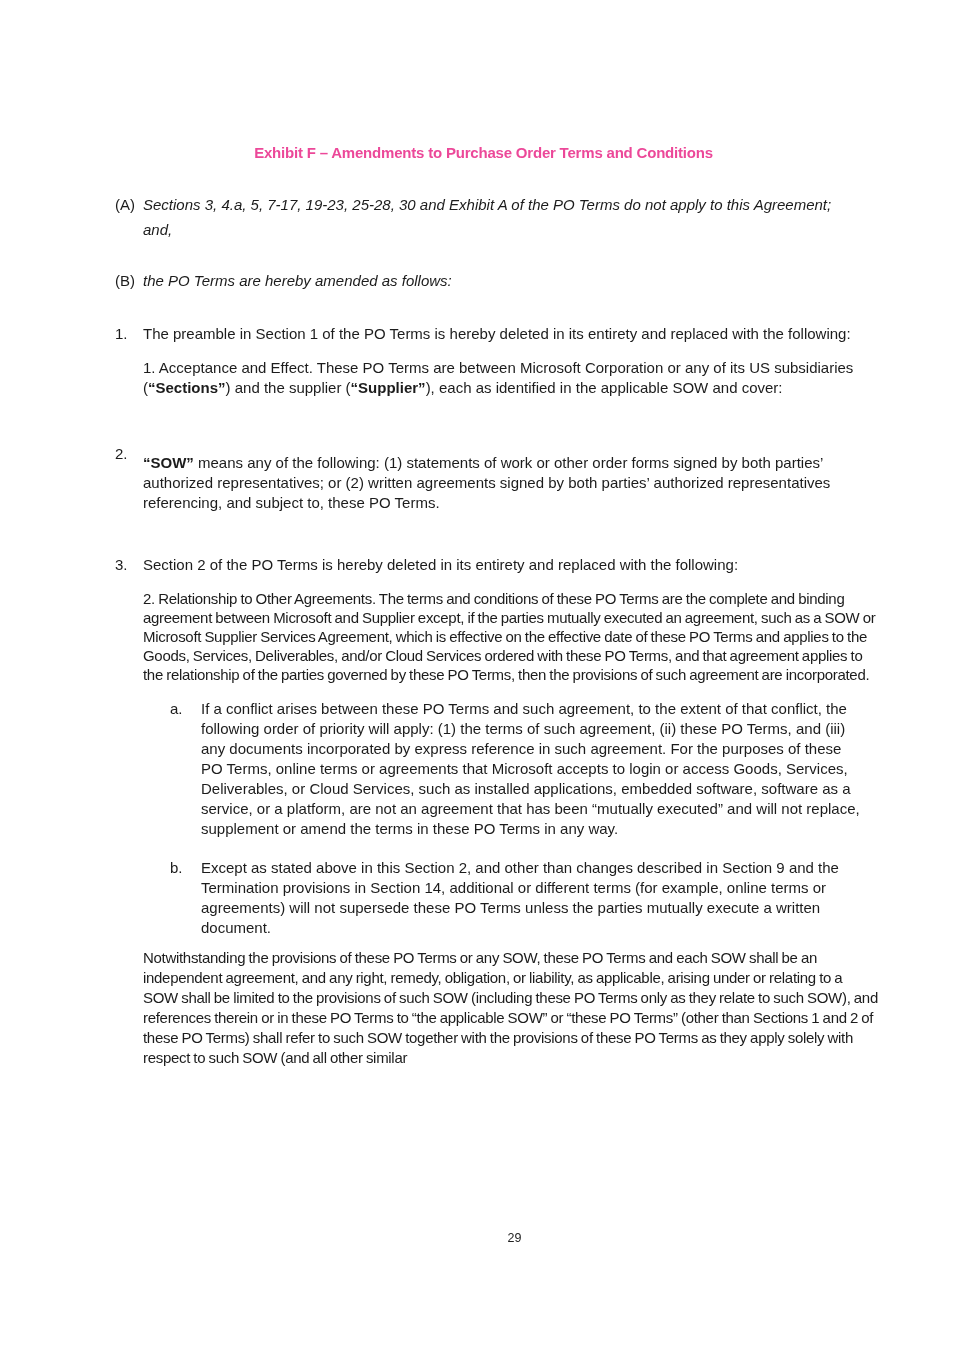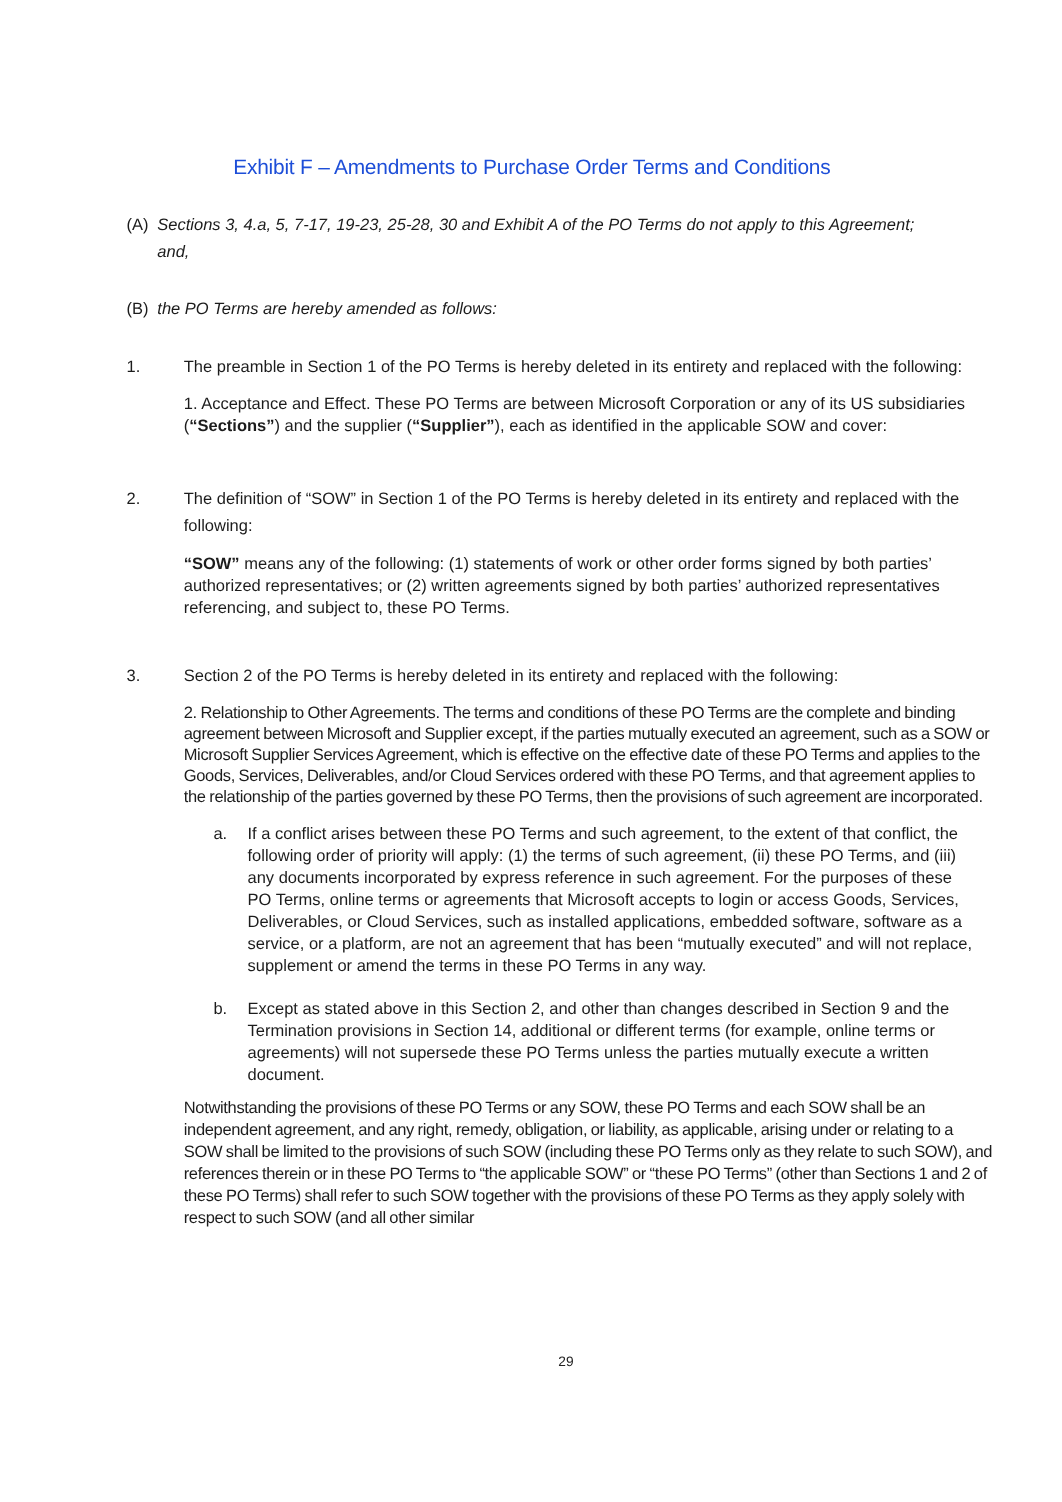--- a/index.html
+++ b/index.html
@@ -10,40 +10,40 @@
     background: #ffffff;
     color: #1c1c1c;
     font-family: "Liberation Sans", sans-serif;
     font-size: 15px;
     overflow: hidden;
   }
   .content { padding: 142px 85px 0 87px; }
 
   .title {
     margin: 0;
-    font-size: 19px;
-    font-weight: normal;
+    font-size: 15px;
+    font-weight: bold;
     text-align: center;
     line-height: 22px;
-    color: #1d4ed8;
+    color: #ec4899;
     letter-spacing: -0.2px;
   }
 
   .intro { margin: 27px 0 0 0; line-height: 22px; }
 
   
   .litem { display: flex; margin: 28px 0 0 28px; }
   .litem .marker { flex: none; width: 28px; line-height: 25px; }
   .litem .ltext { width: 700px; line-height: 25px; font-style: italic; }
   .litem.second { margin-top: 26px; }
 
   
   .nitem { display: flex; margin-left: 28px; }
   .nitem .marker { flex: none; width: 28px; line-height: 25px; }
-  .nitem .nbody { width: 722px; margin-left: 24px; }
+  .nitem .nbody { width: 722px; }
   .nitem .lead { line-height: 25px; }
   .nitem.n1 { margin-top: 28px; }
   .nitem.n2 { margin-top: 28px; }
   .nitem.n3 { margin-top: 24px; }
 
   .para { margin-top: 12px; line-height: 20px; width: 712px; }
   .para.condensed-block { line-height: 19px; width: 740px; }
 
   .condensed { letter-spacing: -0.3px; word-spacing: -0.6px; }
 
@@ -92,21 +92,20 @@
       <span class="marker">1.</span>
       <div class="nbody">
         <div class="lead">The preamble in Section 1 of the PO Terms is hereby deleted in its entirety and replaced with the following:</div>
         <p class="para"><span>1. Acceptance and Effect. These PO Terms are between Microsoft Corporation or any of its US subsidiaries (</span><span class="bold">“Sections”</span><span>) and the supplier (</span><span class="bold">“Supplier”</span><span>), each as identified in the applicable SOW and cover:</span></p>
       </div>
     </div>
 
     <div class="nitem n2">
       <span class="marker">2.</span>
       <div class="nbody">
-        <div class="lead">The definition of “SOW” in Section 1 of the PO Terms is hereby deleted in its entirety and replaced with the following:</div>
         <p class="para"><span class="bold">“SOW”</span><span> means any of the following: (1) statements of work or other order forms signed by both parties’ authorized representatives; or (2) written agreements signed by both parties’ authorized representatives referencing, and subject to, these PO Terms.</span></p>
       </div>
     </div>
 
     <div class="nitem n3">
       <span class="marker">3.</span>
       <div class="nbody">
         <div class="lead">Section 2 of the PO Terms is hereby deleted in its entirety and replaced with the following:</div>
         <p class="para condensed-block condensed">2. Relationship to Other Agreements. The terms and conditions of these PO Terms are the complete and binding agreement between Microsoft and Supplier except, if the parties mutually executed an agreement, such as a SOW or Microsoft Supplier Services Agreement, which is effective on the effective date of these PO Terms and applies to the Goods, Services, Deliverables, and/or Cloud Services ordered with these PO Terms, and that agreement applies to the relationship of the parties governed by these PO Terms, then the provisions of such agreement are incorporated.</p>
 

